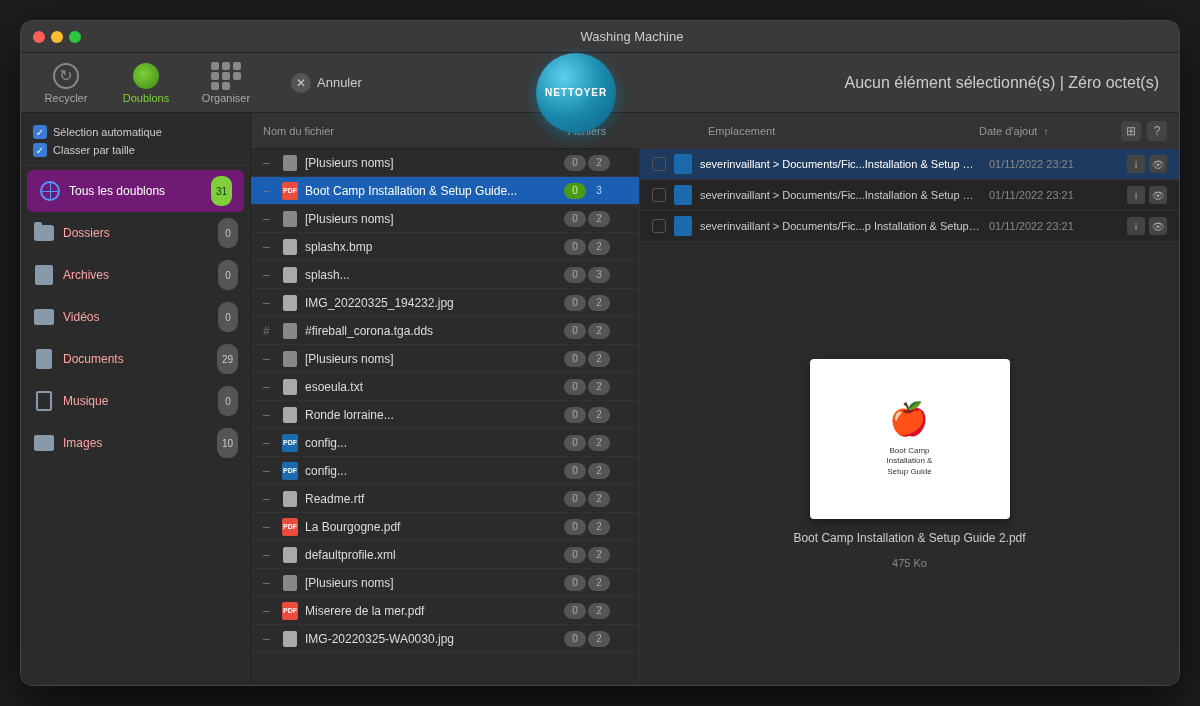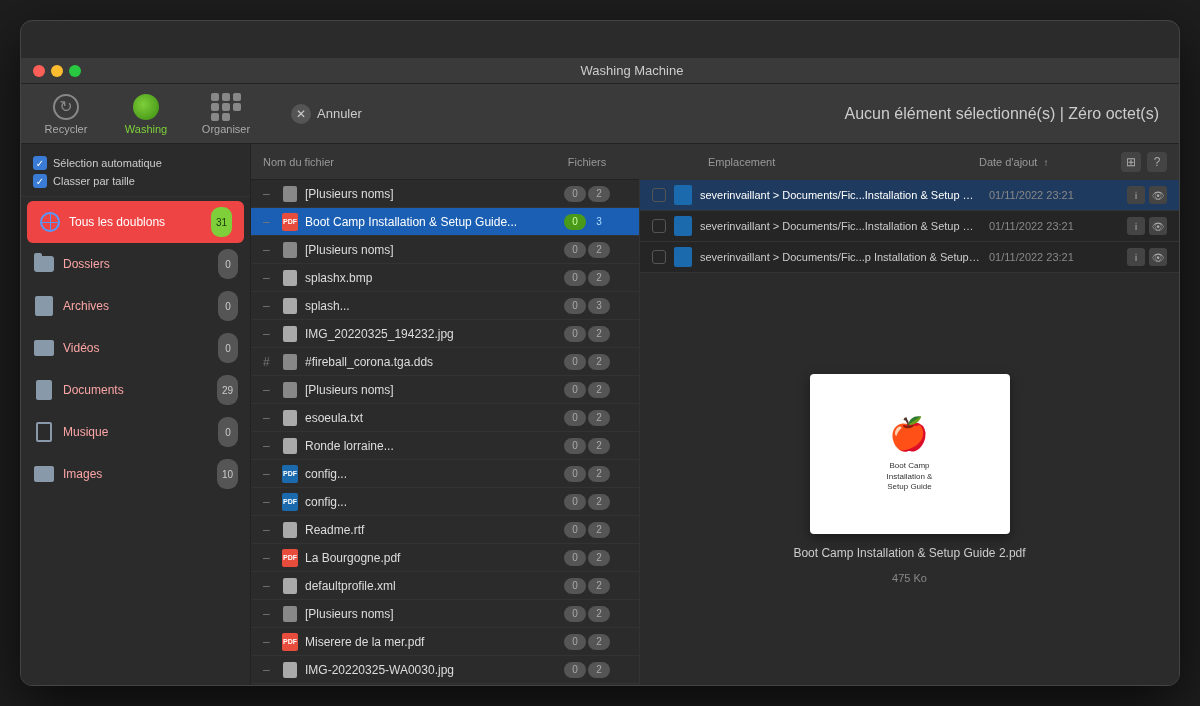--- a/index.html
+++ b/index.html
@@ -19,28 +19,27 @@
       background: #2b2b2b;
       border-radius: 12px;
       box-shadow: 0 20px 60px rgba(0,0,0,0.7);
       overflow: hidden;
       display: flex;
       flex-direction: column;
       border: 1px solid #444;
     }
     
     .titlebar {
-      height: 26px;
+      height: 32px;
       background: #3a3a3a;
       display: flex;
       align-items: center;
       padding: 0 12px;
       flex-shrink: 0;
       border-bottom: 1px solid #222;
-      margin-top: 37px;
     }
     .traffic-lights {
       display: flex;
       gap: 6px;
       margin-right: 16px;
     }
     .traffic-light {
       width: 12px;
       height: 12px;
       border-radius: 50%;
@@ -227,21 +226,21 @@
       padding-top: 4px;
     }
     .sidebar-item {
       display: flex;
       align-items: center;
       padding: 6px 12px;
       cursor: pointer;
       gap: 8px;
     }
     .sidebar-item.active {
-      background: #ef4444;
+      background: #701a75;
       border-radius: 6px;
       margin: 0 6px;
     }
     .sidebar-item-icon {
       width: 22px;
       height: 22px;
       display: flex;
       align-items: center;
       justify-content: center;
       flex-shrink: 0;
@@ -630,21 +629,21 @@
     <div class="toolbar-item">
       <div class="icon-wrap">
         <div class="recycler-icon"></div>
       </div>
       <span class="label">Recycler</span>
     </div>
     <div class="toolbar-item active">
       <div class="icon-wrap">
         <div class="doublons-icon"></div>
       </div>
-      <span class="label">Washing</span>
+      <span class="label">Doublons</span>
     </div>
     <div class="toolbar-item">
       <div class="icon-wrap">
         <div class="organiser-icon-wrap">
           <div class="organiser-icon-row">
             <div class="organiser-dot"></div>
               <div class="organiser-dot"></div>
               <div class="organiser-dot"></div>
           </div>
           <div class="organiser-icon-row">
@@ -657,20 +656,25 @@
               <div class="organiser-dot"></div>
           </div>
         </div>
       </div>
       <span class="label">Organiser</span>
     </div>
     <div class="annuler-btn">
       <div class="x-circle">✕</div>
       <span class="btn-text">Annuler</span>
     </div>
+    <div class="toolbar-center">
+      <div class="nettoyer-btn">
+        <span>NETTOYER</span>
+      </div>
+    </div>
     <div class="toolbar-right">
       <div class="header-status">Aucun élément sélectionné(s) | Zéro octet(s)</div>
     </div>
   </div>
 
   <div class="main-body">
 
     <div class="sidebar">
       <div class="sidebar-options">
         <div class="sidebar-option-row">

